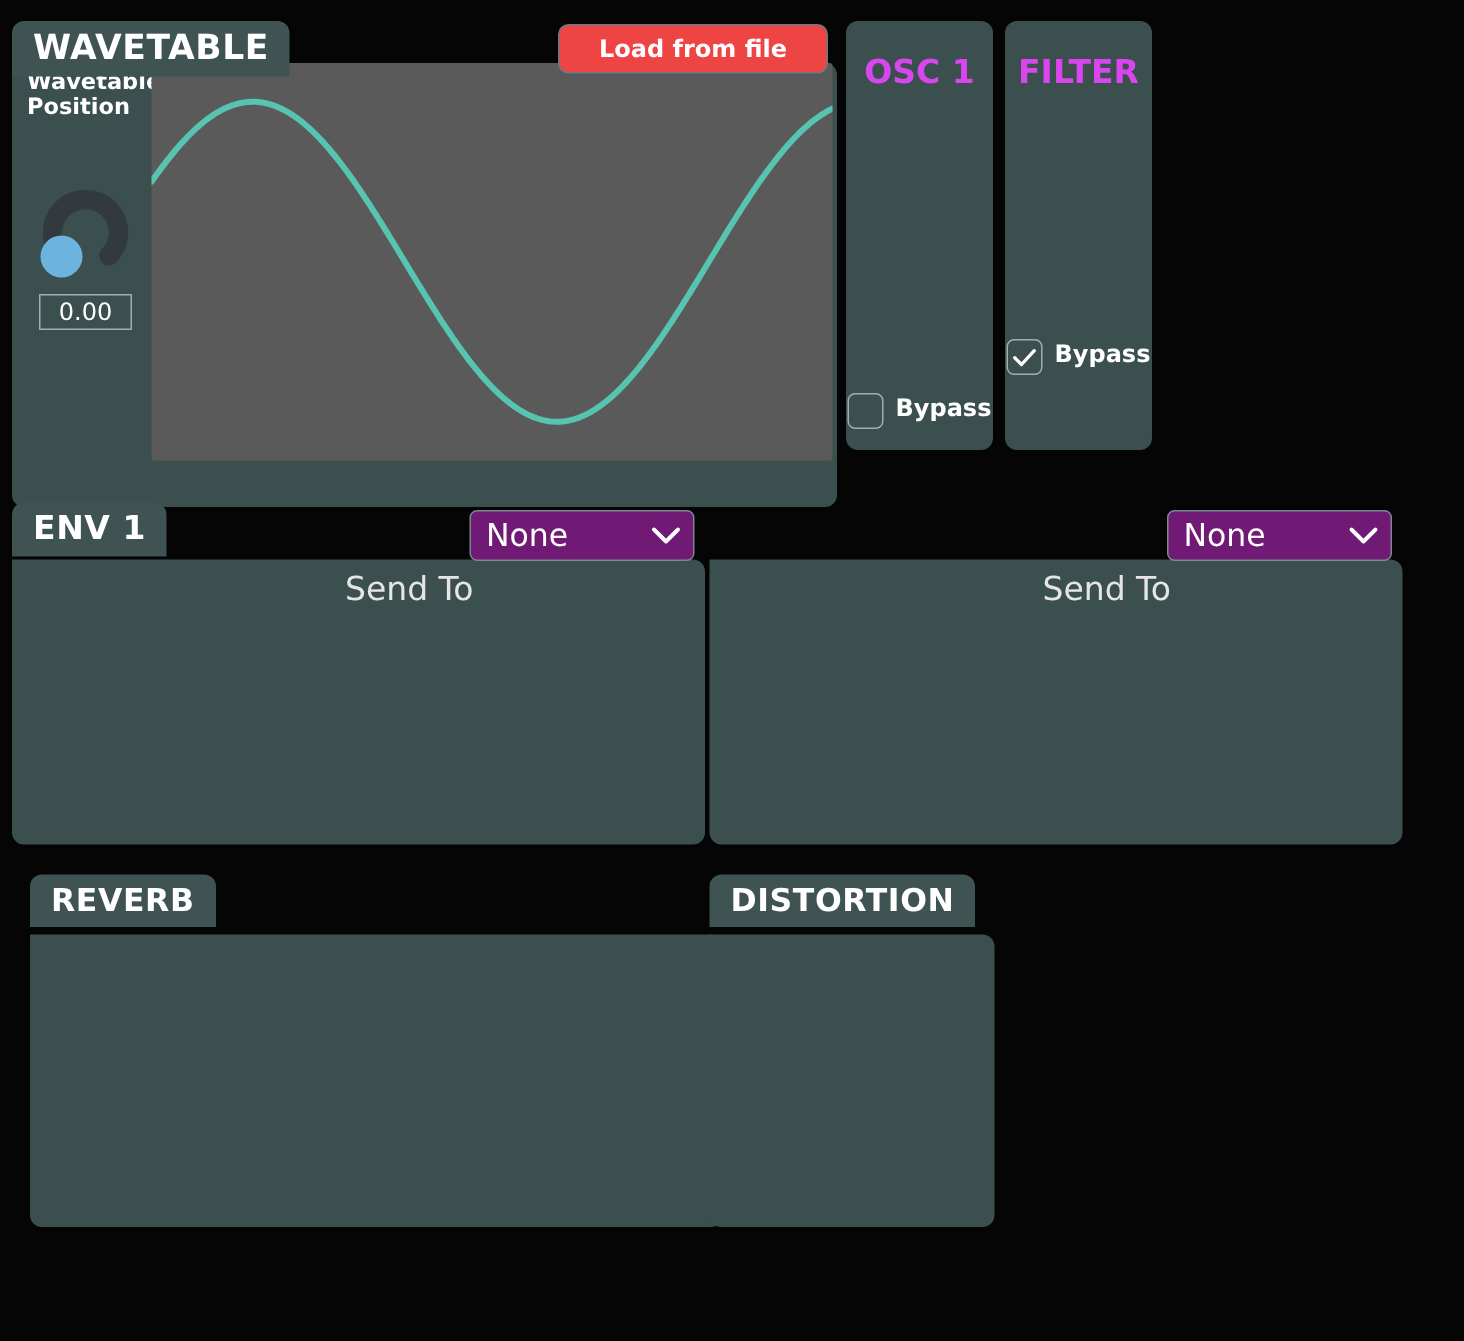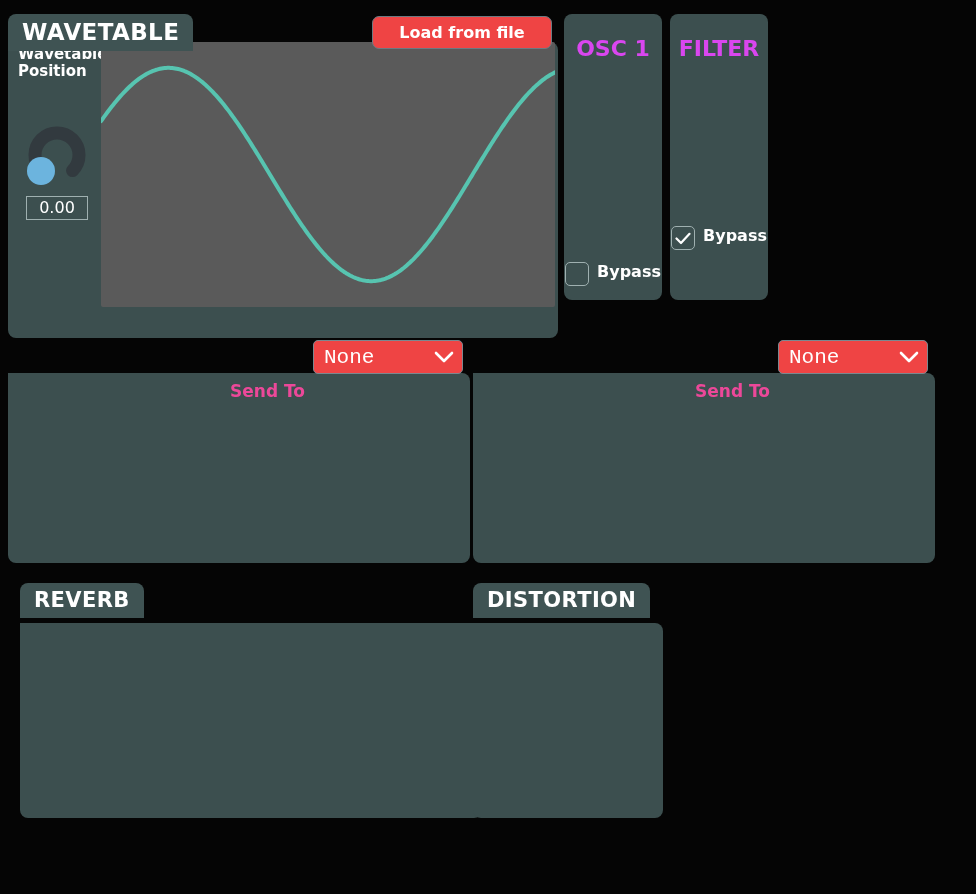--- a/index.html
+++ b/index.html
@@ -100,29 +100,29 @@
     flex:0 0 auto;
   }
   .checkbox svg { display:block; }
   .bypass-label { font-size:16px; font-weight:bold; color:#ffffff; }
 
   
   .env-panel { position:absolute; width:462px; height:228px; }
   .env-tab { font-size:22px; }
   .env-body { top:38px; width:462px; height:190px; }
   .sendto-label {
-    position:absolute; font-size:17px; font-weight:bold;
-    color:#ec4899; z-index:4; white-space:nowrap;
+    position:absolute; font-size:22px; font-weight:normal;
+    color:#e5e5e5; z-index:4; white-space:nowrap;
   }
   .dropdown {
     position:absolute; height:34px;
-    background:#ef4444; border:1px solid #7b8890;
+    background:#701a75; border:1px solid #7b8890;
     border-radius:5px; z-index:4; cursor:pointer;
     display:flex; align-items:center;
-    padding:0 8px 0 10px; gap:20px;font-family:Liberation Mono, monospace;
+    padding:0 8px 0 10px; gap:20px;
   }
   .dropdown .dd-text { font-size:21px; color:#ffffff; flex:1; }
   .dropdown .dd-arrow { flex:0 0 auto; display:block; }
 
   
   #reverb-panel { left:20px; top:583px; width:454px; height:235px; }
   #reverb-body { top:40px; width:462px; height:195px; }
   #dist-panel { left:473px; top:583px; width:190px; height:235px; }
   #dist-body { top:40px; width:190px; height:195px; }
 </style>
@@ -200,20 +200,21 @@
         <svg width="16" height="13" viewBox="0 0 16 13">
           <path d="M1.5 6.5 L6 11 L14.5 1.8" fill="none" stroke="#ffffff" stroke-width="2.2" stroke-linecap="round" stroke-linejoin="round"></path>
         </svg>
       </div>
     <span class="bypass-label">Bypass</span>
   </div>
 </div>
 
 <div class="env-panel" style="left:8px; top:335px;">
   <div class="body env-body"></div>
+  <div class="tab env-tab">ENV 1</div>
   <div class="sendto-label" style="left:222px; top:46px;">Send To</div>
   <div class="dropdown" style="left:305px; top:5px; width:150px;">
     <span class="dd-text">None</span>
     <svg class="dd-arrow" width="20" height="13" viewBox="0 0 20 13">
       <path d="M2 2 L10 10 L18 2" fill="none" stroke="#ffffff" stroke-width="2.6" stroke-linecap="round" stroke-linejoin="round"></path>
     </svg>
   </div>
 
 <div class="knob-cell" style="left: 22px; top: 62px; width: 72px;"><div class="knob-label">A</div><div class="knob">
         <svg viewBox="0 0 66 66">

